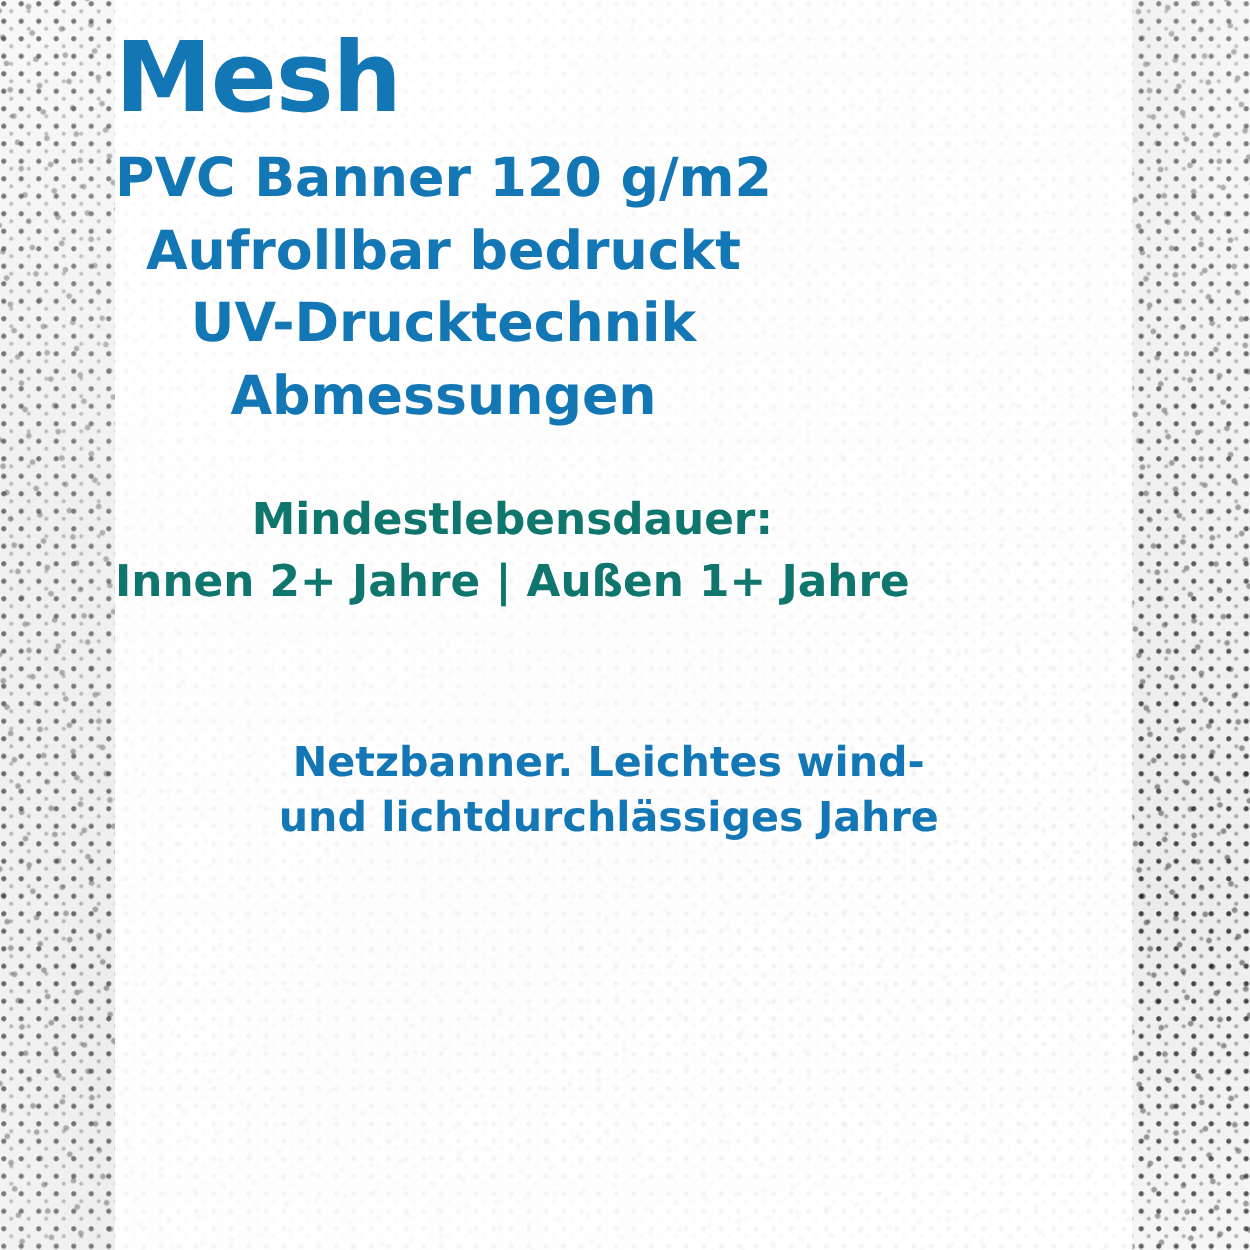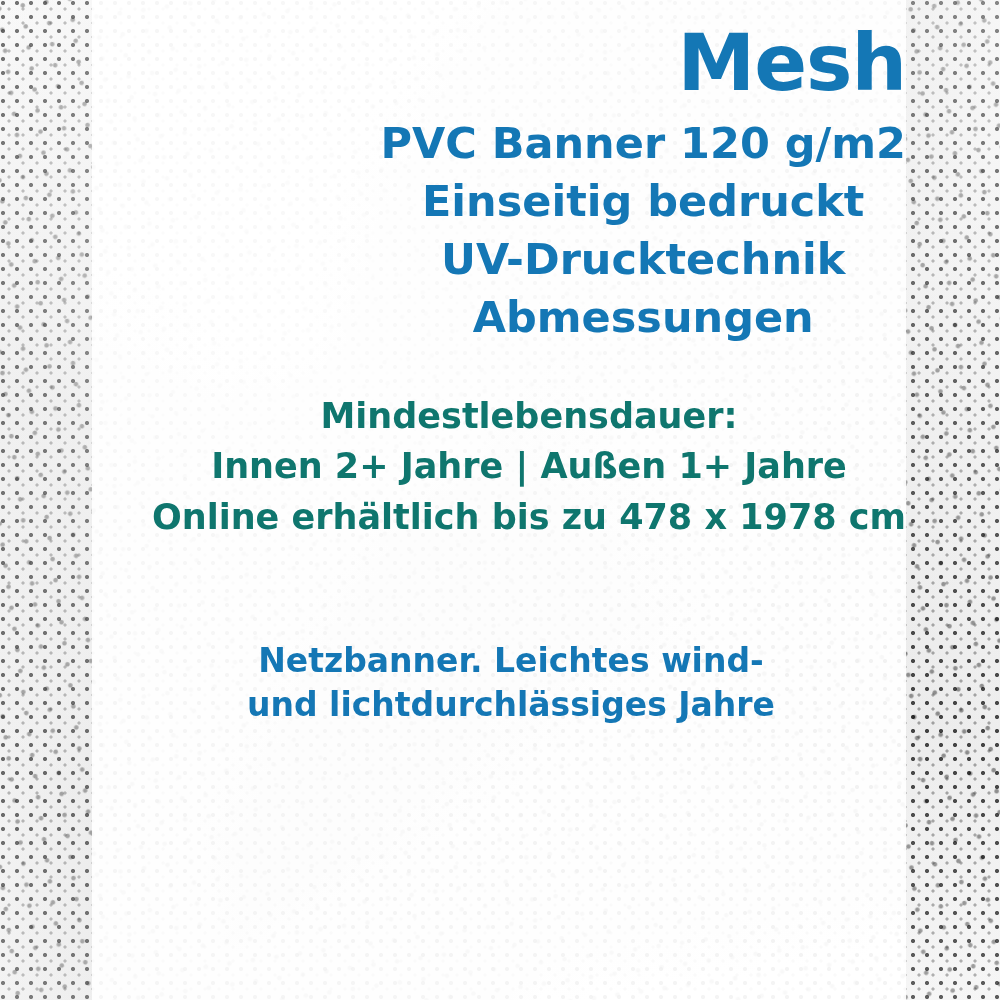--- a/index.html
+++ b/index.html
@@ -64,21 +64,21 @@
   }
 
   .content {
     position: absolute;
     left: 92px;
     top: 0;
     width: 814px;
     height: 1000px;
     display: flex;
     flex-direction: column;
-    align-items: flex-end;
+    align-items: flex-start;
     text-align: center;
     color: #1477b5;
   }
 
   .title {
     font-size: 78px;
     font-weight: 700;
     line-height: 1.0;
     margin-top: 24px;
     letter-spacing: -1px;
@@ -137,29 +137,28 @@
   <div class="mesh-vignette"></div>
 
   <div class="panel"></div>
 
   <div class="content">
 
     <div class="title">Mesh</div>
 
     <div class="specs">
       <div class="spec-line">PVC Banner 120 g/m2</div>
-      <div class="spec-line">Einseitig bedruckt</div>
+      <div class="spec-line">Aufrollbar bedruckt</div>
       <div class="spec-line">UV-Drucktechnik</div>
       <div class="spec-line">Abmessungen</div>
     </div>
 
     <div class="lifetime">
       <div class="lifetime-line">Mindestlebensdauer:</div>
       <div class="lifetime-line">Innen 2+ Jahre | Außen 1+ Jahre</div>
-      <div class="lifetime-line">Online erhältlich bis zu 478 x 1978 cm</div>
     </div>
 
     <div class="description">
       <div class="desc-line">Netzbanner. Leichtes wind-</div>
       <div class="desc-line">und lichtdurchlässiges Jahre</div>
     </div>
 
   </div>
 </div>
 

